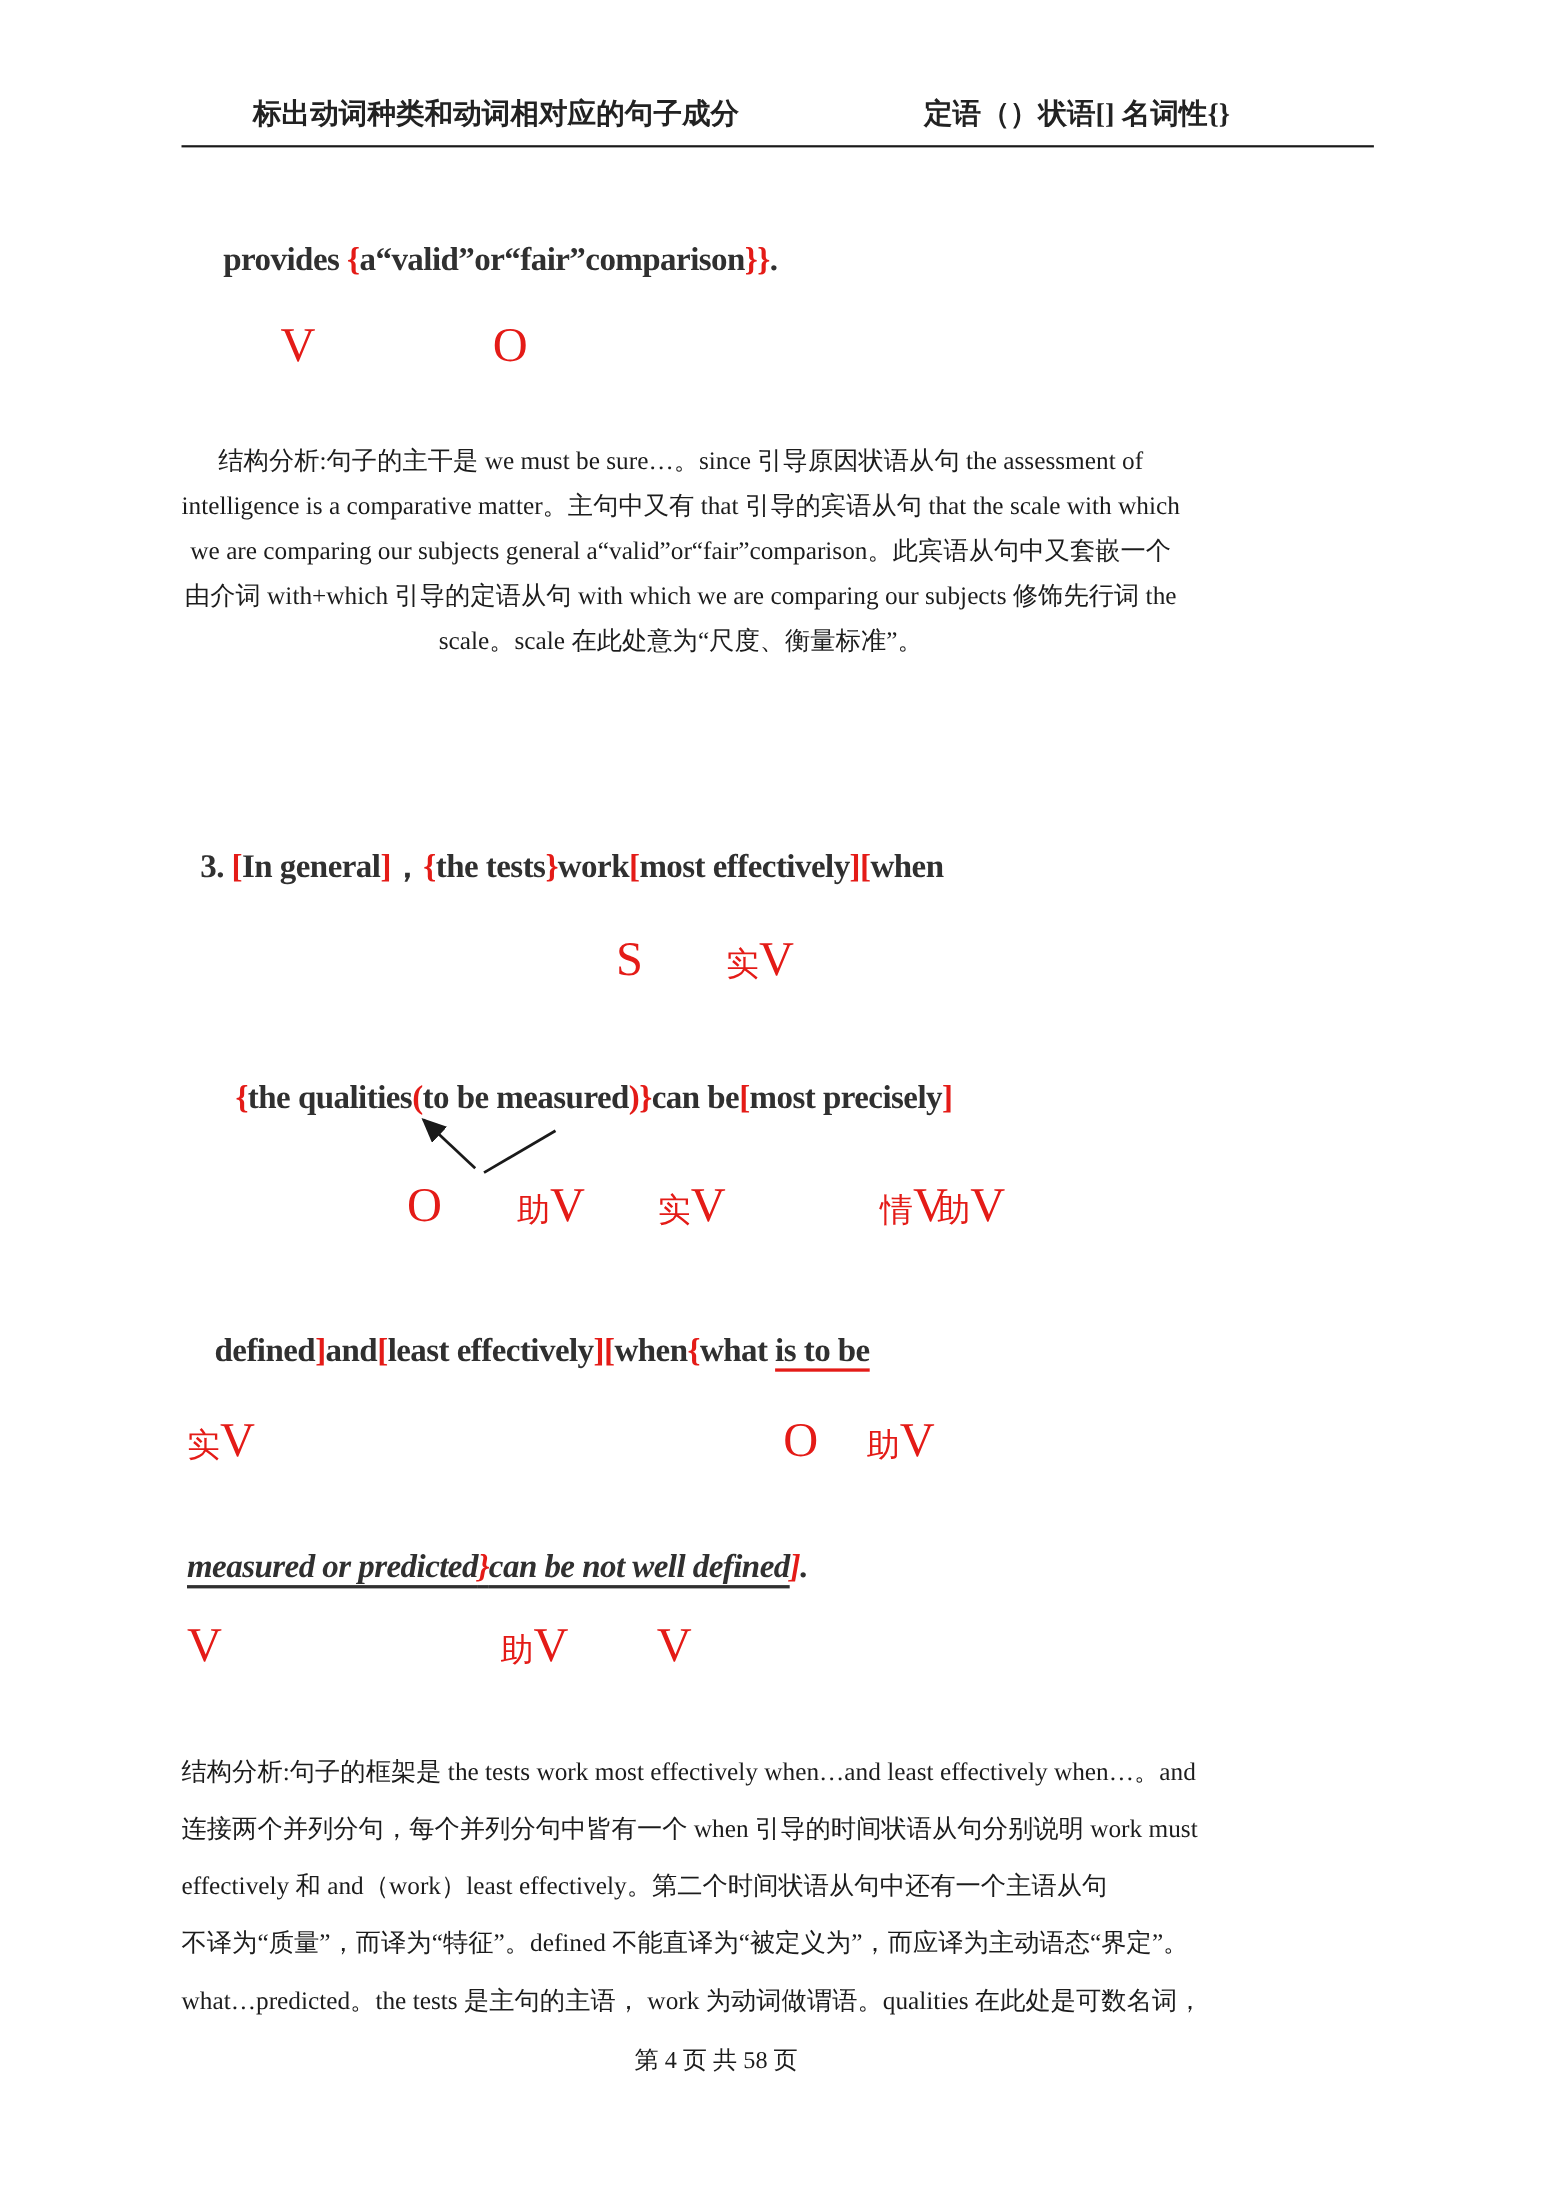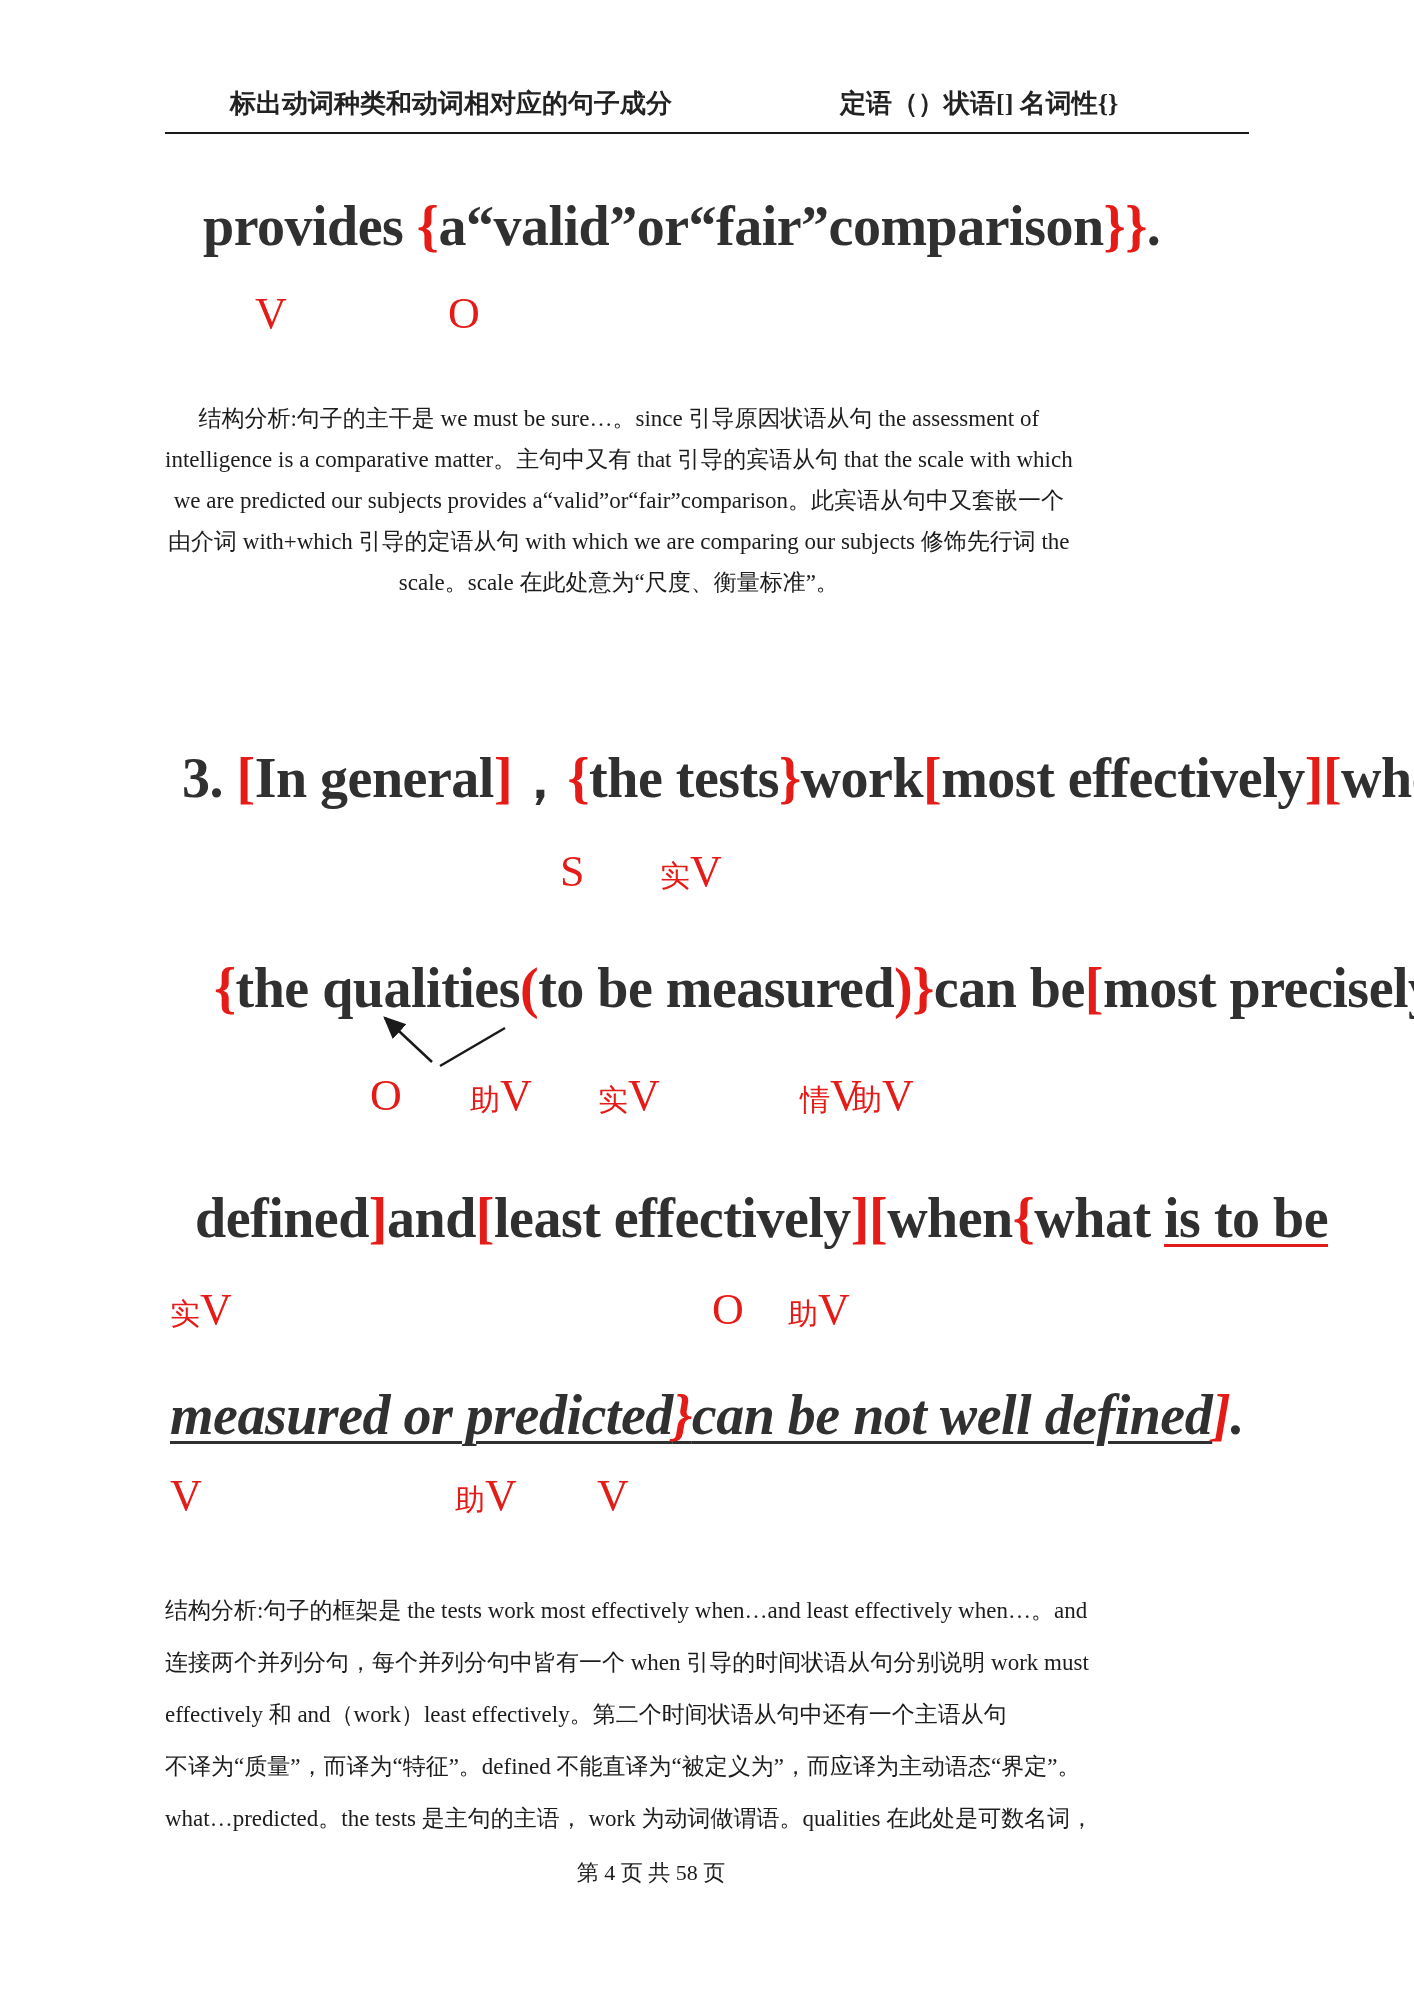--- a/index.html
+++ b/index.html
@@ -3,22 +3,22 @@
 <meta charset="utf-8">
 <style>
   html,body{margin:0;padding:0;background:#ffffff;}
   .page{
     position:relative;width:1414px;height:1999px;background:#ffffff;
     font-family:"Liberation Serif","DejaVu Serif",serif;color:#1c1c1c;overflow:hidden;
   }
   .hdr-text{position:absolute;top:86px;font-size:26px;font-weight:bold;color:#222;white-space:nowrap;}
   .hdr-rule{position:absolute;left:165px;top:132px;width:1084px;height:2px;background:#1a1a1a;}
   .big{
-    position:absolute;font-size:56px;font-weight:bold;color:#303030;
-    white-space:nowrap;letter-spacing:-0.5px;line-height:1.2;
+    position:absolute;font-size:30px;font-weight:bold;color:#303030;
+    white-space:nowrap;letter-spacing:-0.5px;line-height:1.2;margin-top:25px;
   }
   .lbl{position:absolute;font-size:44px;color:#e41b17;white-space:nowrap;line-height:1.1;}
   .lbl .zh{font-size:30px;}
   .red{color:#e41b17;}
   .ul{text-decoration:underline;text-decoration-color:#303030;text-decoration-thickness:3px;text-underline-offset:7px;}
   .ul-red{text-decoration:underline;text-decoration-color:#e41b17;text-decoration-thickness:3px;text-underline-offset:7px;}
   .para{position:absolute;left:165px;color:#1c1c1c;font-size:23px;}
   .para .pl{white-space:nowrap;}
   .para1 .pl{line-height:41px;}
   .para2 .pl{line-height:52px;}
@@ -35,21 +35,21 @@
   <div class="hdr-rule"></div>
 
   <div class="big" style="left:203px;top:193px;"><span>provides </span><span class="red">{</span><span>a“valid”or“fair”comparison</span><span class="red">}}</span><span>.</span></div>
 
   <span class="lbl" style="left:255px;top:290px;"><span>V</span></span>
   <span class="lbl" style="left:448px;top:290px;"><span>O</span></span>
 
   <div class="para para1" style="top:398px;text-align:center;">
     <div class="pl">结构分析:句子的主干是 we must be sure…。since 引导原因状语从句 the assessment of</div>
     <div class="pl">intelligence is a comparative matter。主句中又有 that 引导的宾语从句 that the scale with which</div>
-    <div class="pl">we are predicted our subjects provides a“valid”or“fair”comparison。此宾语从句中又套嵌一个</div>
+    <div class="pl">we are comparing our subjects general a“valid”or“fair”comparison。此宾语从句中又套嵌一个</div>
     <div class="pl">由介词 with+which 引导的定语从句 with which we are comparing our subjects 修饰先行词 the</div>
     <div class="pl">scale。scale 在此处意为“尺度、衡量标准”。</div>
   </div>
 
   <div class="big" style="left:182px;top:745px;"><span>3. </span><span class="red">[</span><span>In general</span><span class="red">]</span><span>，</span><span class="red">{</span><span>the tests</span><span class="red">}</span><span>work</span><span class="red">[</span><span>most effectively</span><span class="red">]</span><span class="red">[</span><span>when</span></div>
 
   <span class="lbl" style="left:560px;top:848px;"><span>S</span></span>
   <span class="lbl" style="left:660px;top:848px;"><span class="zh">实</span><span>V</span></span>
 
   <div class="big" style="left:214px;top:955px;"><span class="red">{</span><span>the qualities</span><span class="red">(</span><span>to be measured</span><span class="red">)</span><span class="red">}</span><span>can be</span><span class="red">[</span><span>most precisely</span><span class="red">]</span></div>

